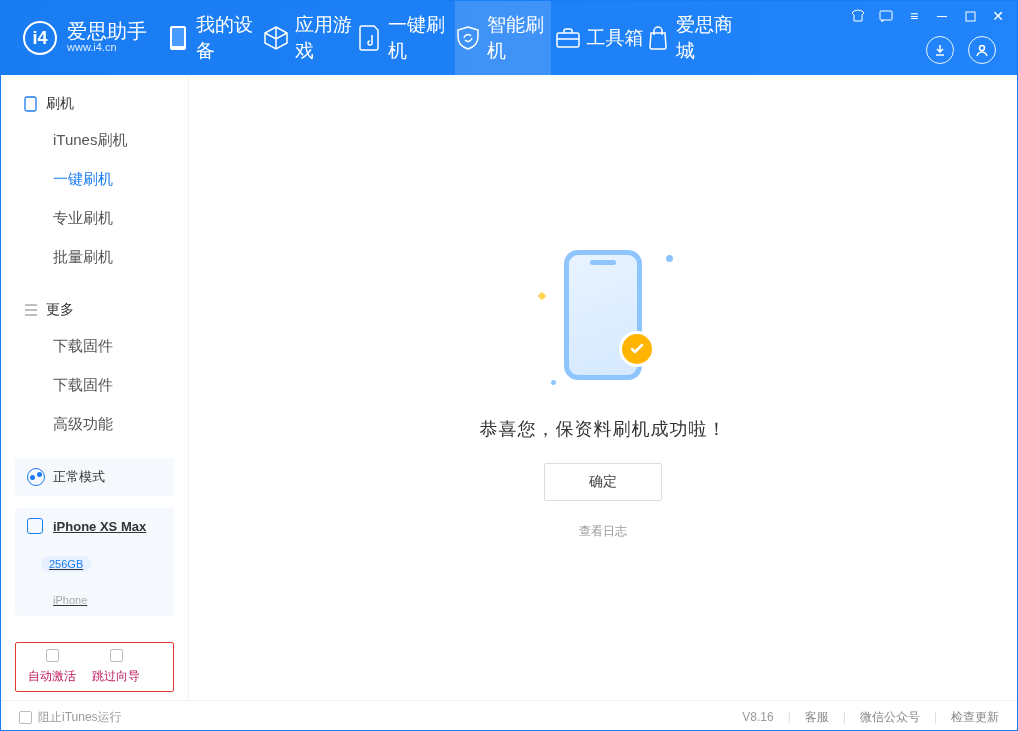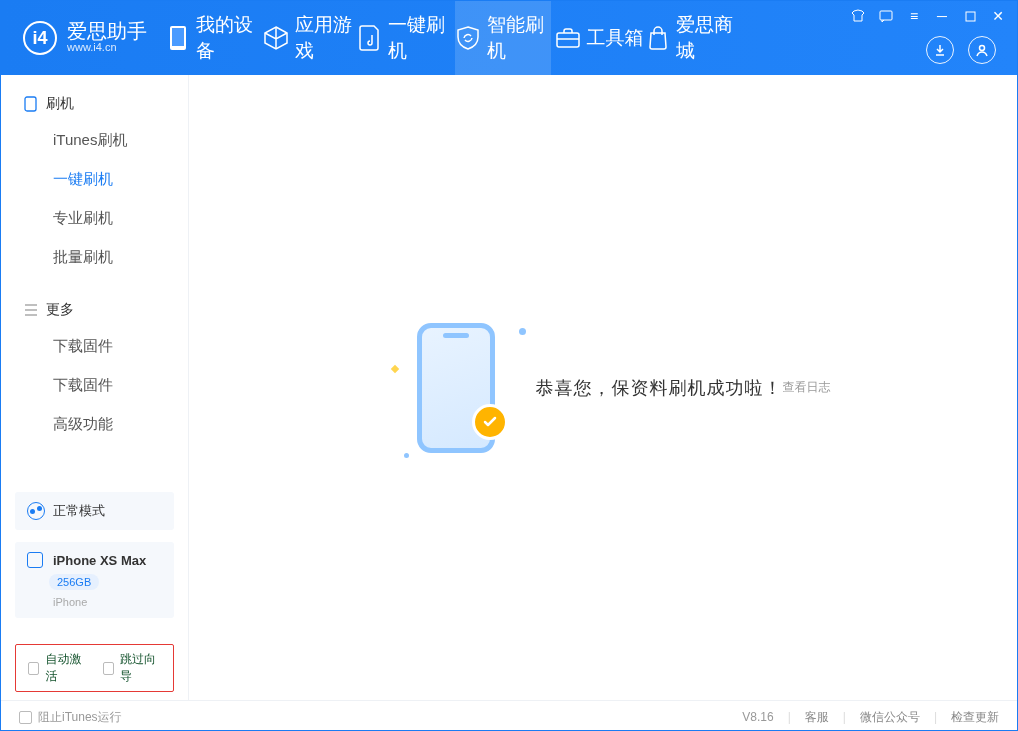--- a/index.html
+++ b/index.html
@@ -32,33 +32,33 @@
 .side-header.gray .sh-icon { color:#aaa; }
 .side-item { padding: 10px 10px 10px 52px; font-size:15px; color:#555; cursor:pointer; }
 .side-item.active { color:#1a7cf3; }
 
 .device-panel { margin-top:auto; padding:0 14px 14px; }
 .mode-card,.device-card { background:#f5f8fc; border-radius:3px; padding:10px 12px; margin-bottom:12px; display:flex; align-items:center; gap:8px; font-size:13px; color:#333; cursor:pointer; }
 .mode-card .mc-icon { width:18px; height:18px; border:1.8px solid #1a7cf3; border-radius:50%; position:relative; }
 .mode-card .mc-icon::before,.mode-card .mc-icon::after{content:"";position:absolute;background:#1a7cf3;border-radius:50%;}
 .mode-card .mc-icon::before{width:5px;height:5px;left:2px;top:6px;}
 .mode-card .mc-icon::after{width:5px;height:5px;right:2px;top:3px;}
-.device-card { flex-direction:column; align-items:flex-start; gap:6px; }
+.device-card { flex-direction:column; align-items:flex-start; gap:22px;text-decoration:underline; }
 .device-card .dc-row{display:flex;align-items:center;gap:10px;}
 .dc-phone{width:16px;height:16px;border:1.5px solid #1a7cf3;border-radius:3px;}
 .device-name{font-weight:600;color:#333;}
-.capacity-badge{background:#e6f0fe;color:#1a7cf3;font-size:11px;padding:2px 8px;border-radius:10px;margin-left:22px;}
+.capacity-badge{background:#e6f0fe;color:#1a7cf3;font-size:11px;padding:2px 8px;border-radius:10px;margin-left:14px;}
 .device-type{font-size:11px;color:#aaa;margin-left:26px;text-align:right;}
 
 .opt-row{display:flex;gap:16px;padding:6px 12px;border:1.5px solid #e53935;border-radius:2px;margin:0 14px 8px;}
-.opt{display:flex;align-items:center;gap:6px;font-size:12px;color:#14532d;cursor:pointer;}
+.opt{display:flex;align-items:center;gap:6px;font-size:12px;color:#be185d;cursor:pointer;flex-direction:column;}
 .opt-box{width:13px;height:13px;border:1px solid #bbb;border-radius:2px;}
 
 
-.main{flex:1;display:flex;flex-direction:row;align-items:center;justify-content:center;}
+.main{flex:1;display:flex;flex-direction:column;align-items:center;justify-content:center;gap:22px;}
 .illust{width:160px;height:160px;position:relative;display:flex;align-items:center;justify-content:center;}
 .phone-shape{width:78px;height:130px;border:5px solid #8fc5ff;border-radius:14px;background:linear-gradient(160deg,#e8f3ff 0%,#d5e9ff 100%);position:relative;}
 .phone-shape::before{content:"";position:absolute;top:5px;left:50%;transform:translateX(-50%);width:26px;height:5px;background:#8fc5ff;border-radius:3px;}
 .check-badge{position:absolute;right:28px;bottom:28px;width:36px;height:36px;background:#ffb400;border-radius:50%;display:flex;align-items:center;justify-content:center;border:3px solid #fff;}
 .sparkle{position:absolute;background:#ffd54f;}
 .sp1{width:6px;height:6px;left:16px;top:58px;transform:rotate(45deg);}
 .sp2{width:7px;height:7px;right:10px;top:20px;border-radius:50%;background:#8fc5ff;}
 .sp3{width:5px;height:5px;left:28px;bottom:10px;border-radius:50%;background:#8fc5ff;}
 .success-text{font-size:18px;color:#333;letter-spacing:1px;}
 .ok-btn{padding:9px 44px;border:1px solid #ddd;background:#fff;font-size:14px;color:#444;cursor:pointer;border-radius:2px;}
@@ -240,20 +240,21 @@
       <span class="sparkle sp2"></span>
       <span class="sparkle sp3"></span>
       <div class="phone-shape"></div>
       <div class="check-badge">
         <svg width="18" height="18" viewBox="0 0 18 18">
             <path d="M4 9l3 3 7-7" fill="none" stroke="#fff" stroke-width="2.5" stroke-linecap="round" stroke-linejoin="round"></path>
           </svg>
       </div>
     </div>
     <div class="success-text">恭喜您，保资料刷机成功啦！</div>
+    <button class="ok-btn">确定</button>
     <a class="view-log">查看日志</a>
   </div>
 </div>
 
 <div class="footer">
   <label class="f-opt">
     <span class="opt-box"></span>
     <span>阻止iTunes运行</span>
   </label>
   <div class="footer-right">

